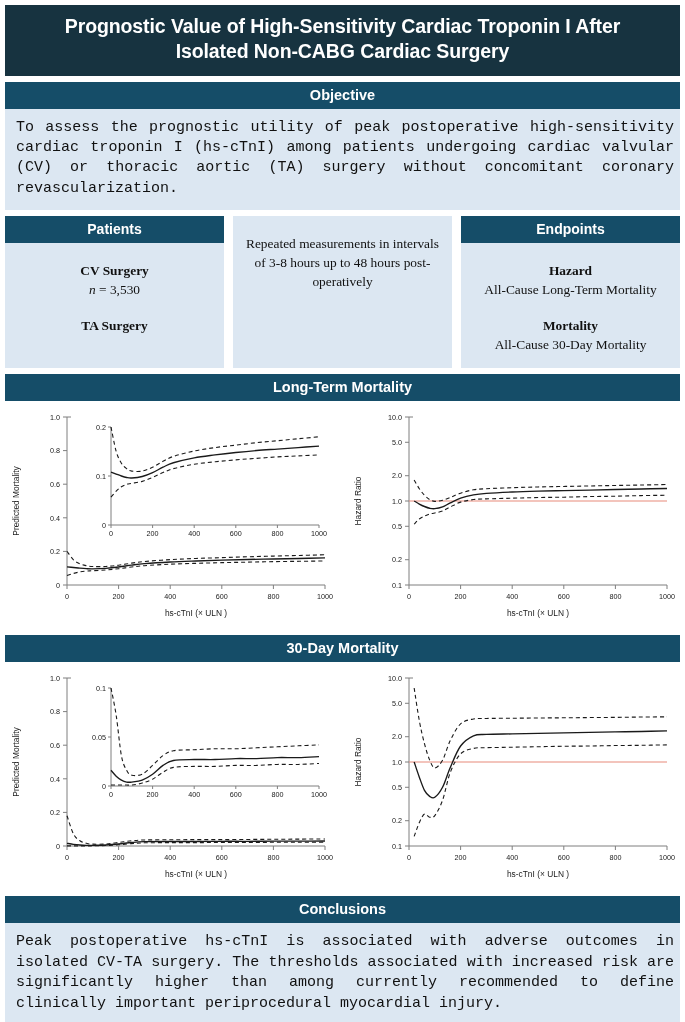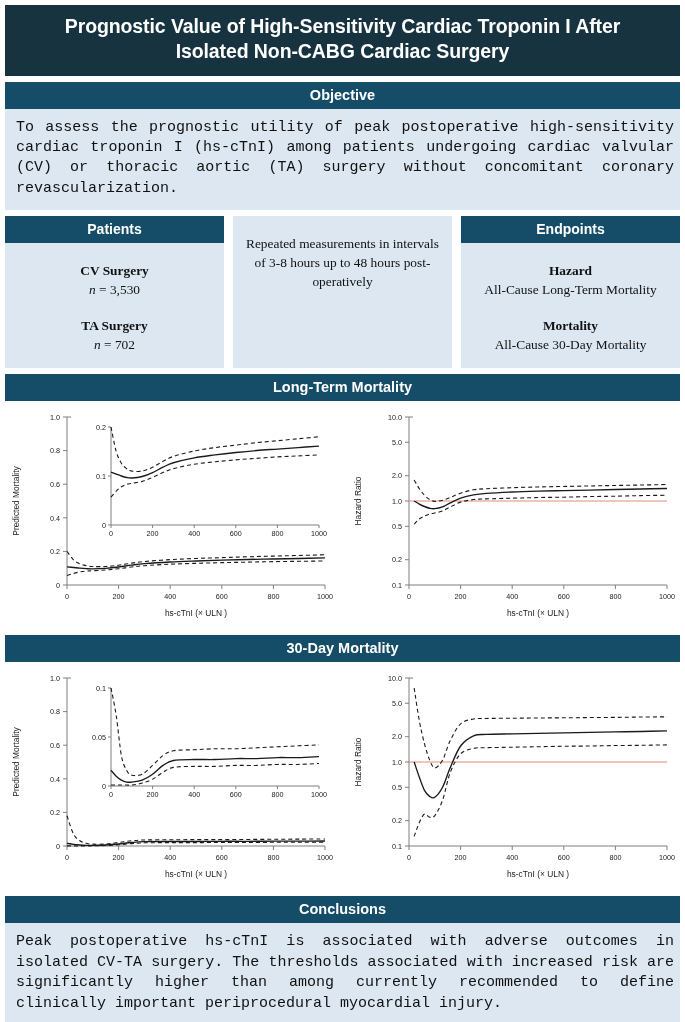--- a/index.html
+++ b/index.html
@@ -89,21 +89,20 @@
   <div class="gap6"></div>
 
   <div class="cols">
     <div class="col">
       <div class="col-head">Patients</div>
       <div class="col-body">
           <div class="b">CV Surgery</div>
           <div><span class="ital">n</span> = 3,530</div>
           <div class="spacer-lg"></div>
           <div class="b">TA Surgery</div>
-          <div><span class="ital">n</span> = 702</div>
         </div>
     </div>
     <div class="col">
       <div class="col-body">
           <div>Repeated measurements in intervals of 3-8 hours up to 48 hours post-operatively</div>
         </div>
     </div>
     <div class="col">
       <div class="col-head">Endpoints</div>
       <div class="col-body">

